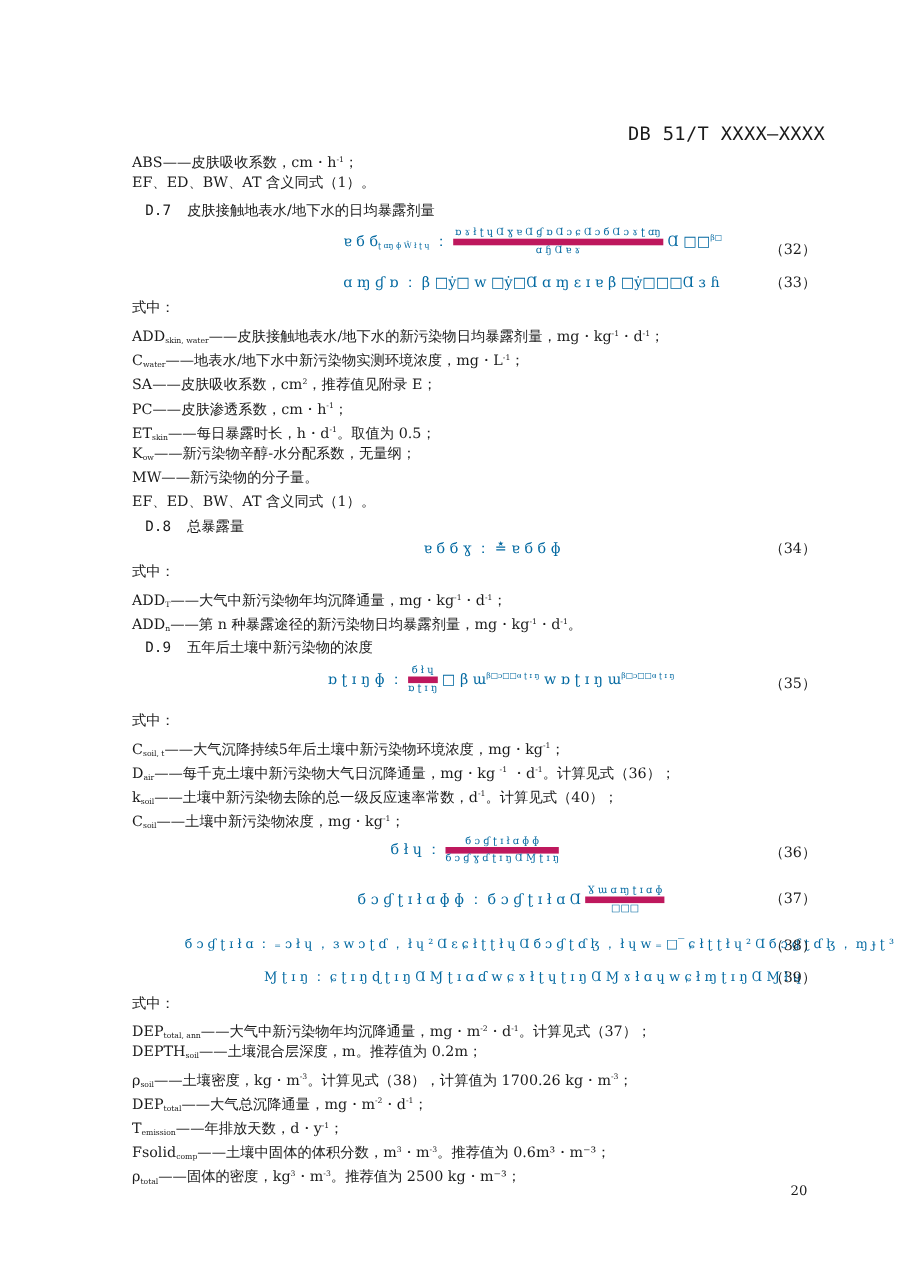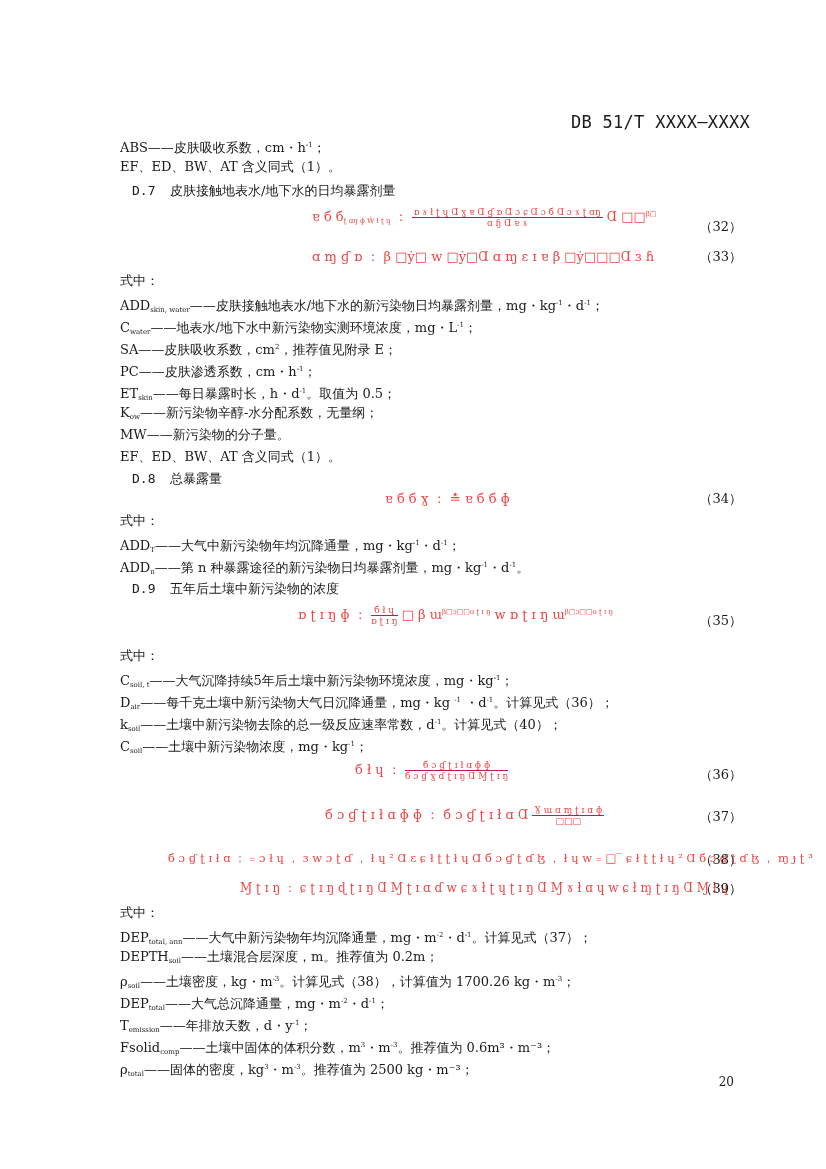--- a/index.html
+++ b/index.html
@@ -2,26 +2,26 @@
 <html><head>
 <meta charset="utf-8">
 <style>
   html, body { margin: 0; padding: 0; background: #ffffff; }
   body { width: 826px; height: 1169px; position: relative; overflow: hidden;
          font-family: "DejaVu Serif", "Liberation Serif", serif; color: #1a1a1a; font-size: 13px; }
   .hdr { position: absolute; top: 112px; right: 76px; font-family: "DejaVu Sans Mono", "Liberation Mono", monospace; font-size: 17px; letter-spacing: 0.3px; }
   .line { position: absolute; left: 120px; font-size: 13px; white-space: nowrap; line-height: 16px; }
   .heading { position: absolute; left: 100px; font-size: 13px; white-space: nowrap; font-family: "DejaVu Sans", "Liberation Sans", sans-serif; }
   .heading .num { display: inline-block; width: 38px; font-family: "DejaVu Sans Mono", monospace; padding-left: 32px; }
-  .eq { position: absolute; font-size: 13px; white-space: nowrap; color: #ef4444; }
+  .eq { position: absolute; font-size: 13px; white-space: nowrap; color: #0369a1; }
   .eqno { position: absolute; right: 84px; font-size: 13px; }
   sub { font-size: 7px; vertical-align: -2px; }
   sup { font-size: 7px; vertical-align: 5px; }
   .frac { display: inline-block; vertical-align: middle; text-align: center; font-size: 9px; }
-  .frac .n { display: block; border-bottom: 1px solid #be185d; padding: 0 2px; }
+  .frac .n { display: block; border-bottom: 6px solid #be185d; padding: 0 2px; }
   .frac .d { display: block; }
   .pageno { position: absolute; right: 92px; top: 1075px; font-size: 12px; }
 </style>
 </head>
 <body>
 
 <div class="hdr">DB 51/T XXXX—XXXX</div>
 
 <div class="line" style="top:137px"><span>ABS</span><span>——皮肤吸收系数，cm・h</span><sup>-1</sup><span>；</span></div>
 <div class="line" style="top:159px"><span>EF、ED、BW、AT 含义同式（1）。</span></div>

